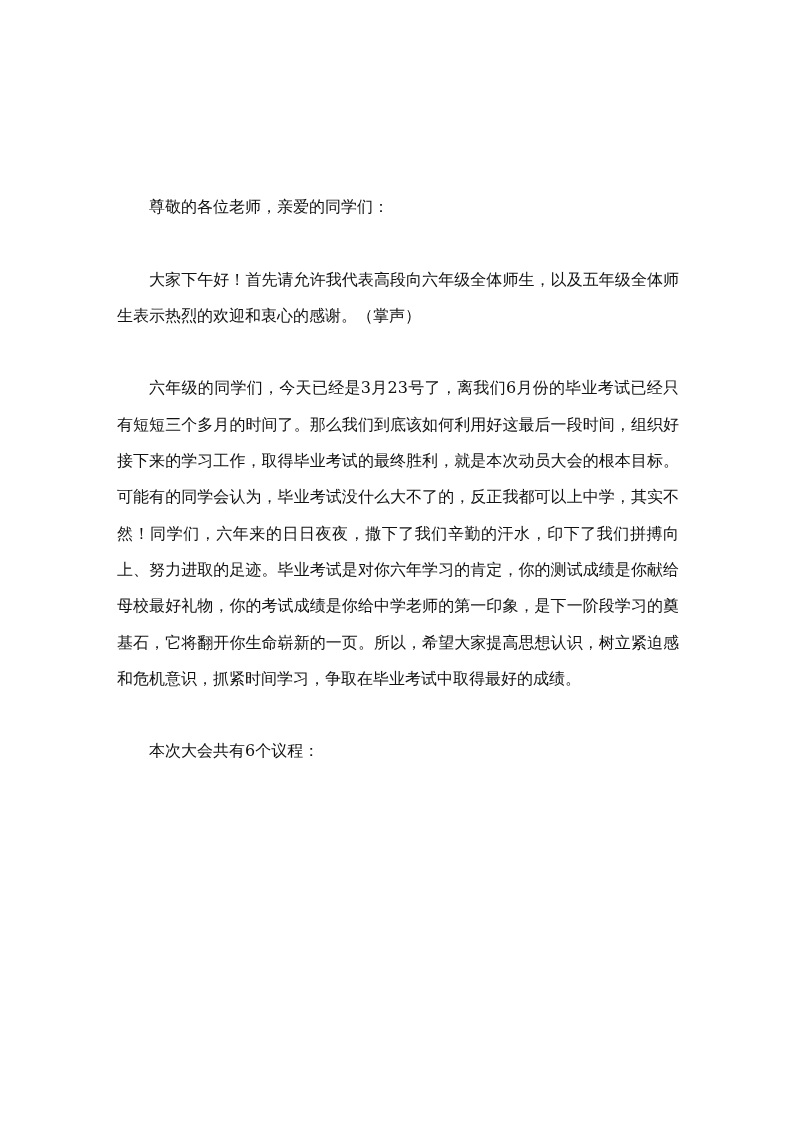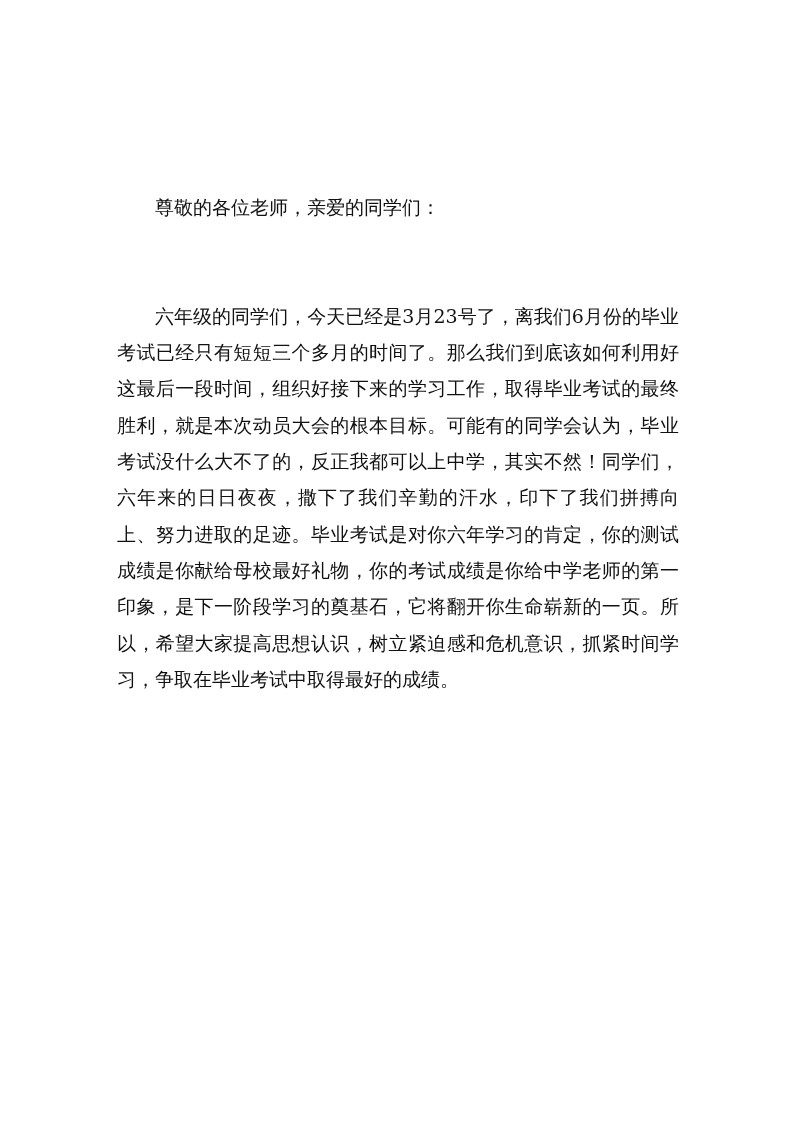--- a/index.html
+++ b/index.html
@@ -3,33 +3,35 @@
 <meta charset="utf-8">
 <style>
   html, body { margin: 0; padding: 0; background: #ffffff; }
   body { width: 793px; height: 1122px; position: relative; overflow: hidden; }
   .page {
     position: absolute; left: 0; top: 0; width: 793px; height: 1122px; background: #fff;
   }
   .content {
     position: absolute; left: 117px; top: 189px; width: 562px;
     font-family: "DejaVu Serif", "Liberation Serif", serif;
-    font-size: 19px; color: #111;
+    font-size: 16px; color: #111;
     line-height: 36.3px;
   }
   .para {
     margin: 0; text-indent: 2em; text-align: justify;
   }
   .gap { height: 36.3px; }
 </style>
 </head>
 <body>
 
 <div class="page">
   <div class="content">
     <p class="para">尊敬的各位老师，亲爱的同学们：</p>
     <div class="gap"></div>
+    <p class="para">大家下午好！首先请允许我代表高段向六年级全体师生，以及五年级全体师生表示热烈的欢迎和衷心的感谢。（掌声）</p>
     <div class="gap"></div>
     <p class="para">六年级的同学们，今天已经是3月23号了，离我们6月份的毕业考试已经只有短短三个多月的时间了。那么我们到底该如何利用好这最后一段时间，组织好接下来的学习工作，取得毕业考试的最终胜利，就是本次动员大会的根本目标。可能有的同学会认为，毕业考试没什么大不了的，反正我都可以上中学，其实不然！同学们，六年来的日日夜夜，撒下了我们辛勤的汗水，印下了我们拼搏向上、努力进取的足迹。毕业考试是对你六年学习的肯定，你的测试成绩是你献给母校最好礼物，你的考试成绩是你给中学老师的第一印象，是下一阶段学习的奠基石，它将翻开你生命崭新的一页。所以，希望大家提高思想认识，树立紧迫感和危机意识，抓紧时间学习，争取在毕业考试中取得最好的成绩。</p>
     <div class="gap"></div>
+    <p class="para">本次大会共有6个议程：</p>
     <div class="gap"></div>
   </div>
 </div>
 
 </body></html>

